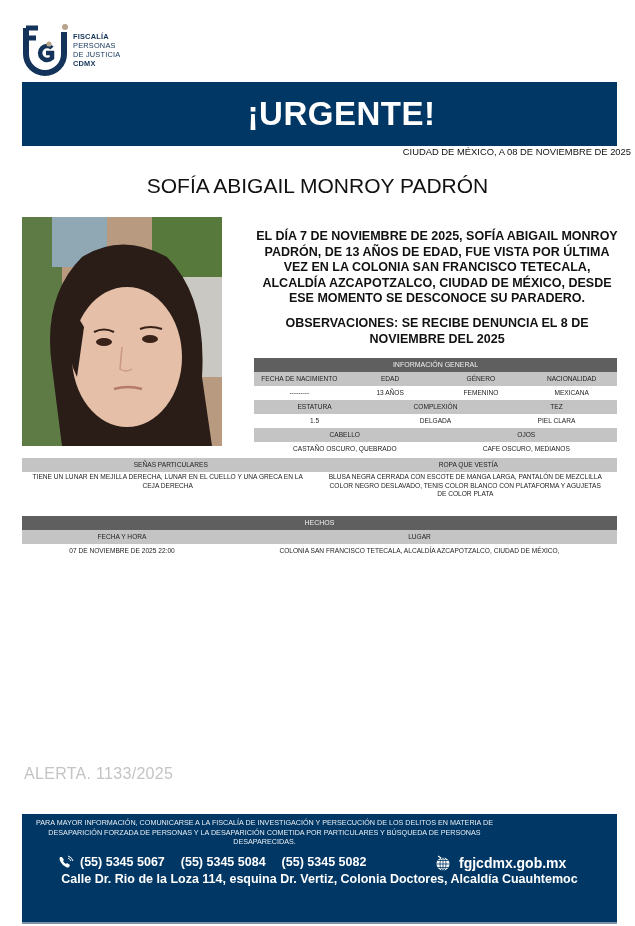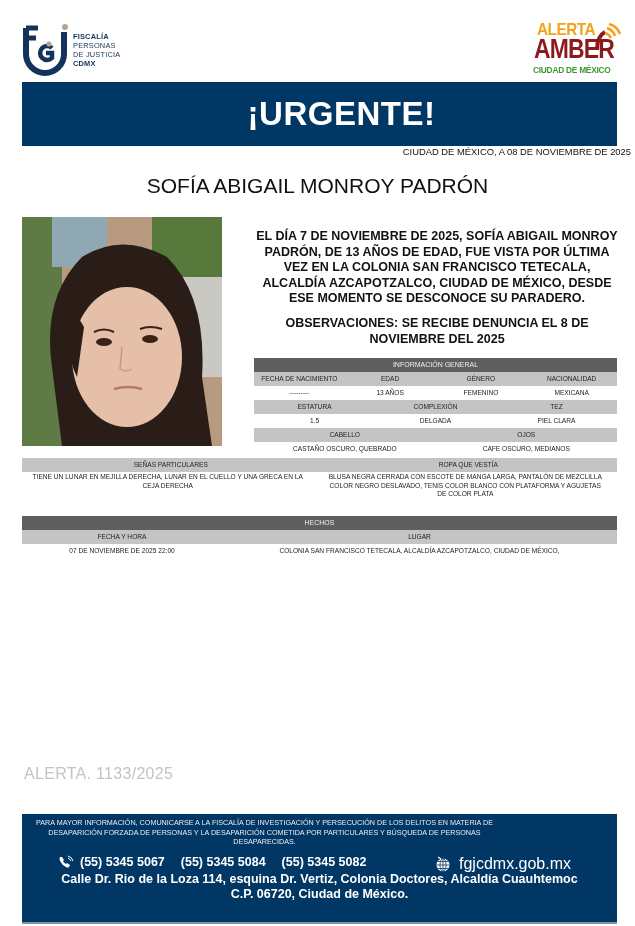--- a/index.html
+++ b/index.html
@@ -33,21 +33,21 @@
   .hdr-dark { background: #5f5f5f; color: #f0f0f0; height: 14px; line-height: 14px; text-align: center; font-size: 7px; }
   .hdr-light { background: #c4c4c4; height: 14px; line-height: 14px; }
   .val { background: #ffffff; height: 14px; line-height: 14px; }
 
   .alert-no { position: absolute; left: 24px; top: 765px; font-size: 16px; color: #c4c4c4; letter-spacing: 0.3px; }
 
   .footer { position: absolute; left: 22px; top: 814px; width: 595px; height: 110px; background: #003764; color: #ffffff; border-bottom: 2px solid #7d94a8; }
   .footer-info { position: absolute; top: 4px; left: 0; width: 485px; text-align: center; font-size: 7.2px; line-height: 9.5px; color: #e8eef5; }
   .contact-row { position: absolute; top: 41px; left: 36px; font-size: 12.5px; font-weight: bold; display: flex; align-items: center; white-space: nowrap; }
   .contact-row .ph { margin-right: 16px; }
-  .web { position: absolute; top: 41px; left: 413px; font-size: 16px; font-weight: normal; display: flex; align-items: center; }
+  .web { position: absolute; top: 41px; left: 413px; font-size: 14px; font-weight: bold; display: flex; align-items: center; }
   .addr1 { position: absolute; top: 58px; left: 0; width: 595px; text-align: center; font-size: 12.5px; font-weight: bold; }
   .addr2 { position: absolute; top: 73px; left: 0; width: 595px; text-align: center; font-size: 12.5px; font-weight: bold; }
   .icon-svg { display: inline-block; vertical-align: middle; }
 </style>
 </head>
 <body>
 
 <div class="header">
   <svg class="fgj-logo" viewBox="0 0 46 52">
     <path d="M4 4 L4 30 A19 19 0 0 0 42 30 L42 8" fill="none" stroke="#13335a" stroke-width="6"></path>
@@ -56,31 +56,20 @@
     <circle cx="43" cy="3" r="3" fill="#b8a48c"></circle>
     <circle cx="27" cy="20" r="2.6" fill="#b8a48c"></circle>
   </svg>
   <div class="fgj-text">
     <div class="b">FISCALÍA</div>
     <div>PERSONAS</div>
     <div>DE JUSTICIA</div>
     <div class="b">CDMX</div>
   </div>
 
-  <div class="amber-logo">
-    <span class="amber-l1">ALERTA</span>
-    <span class="amber-l2">AMBER</span>
-    <span class="amber-l3">CIUDAD DE MÉXICO</span>
-    <svg class="amber-waves" viewBox="0 0 28 30">
-      <path d="M2 28 Q2 14 10 10" stroke="#8b1a1f" stroke-width="4" fill="none"></path>
-      <path d="M12 6 Q18 8 20 14" stroke="#f5a11a" stroke-width="2.5" fill="none"></path>
-      <path d="M14 2 Q22 4 25 12" stroke="#f5a11a" stroke-width="2.5" fill="none"></path>
-      <path d="M10 11 Q14 12 16 16" stroke="#f5a11a" stroke-width="2.5" fill="none"></path>
-    </svg>
-  </div>
 </div>
 
 <div class="urgent-bar">
   <span>¡URGENTE!</span>
 </div>
 
 <div class="date-line">CIUDAD DE MÉXICO, A 08 DE NOVIEMBRE DE 2025</div>
 <div class="person-name">SOFÍA ABIGAIL MONROY PADRÓN</div>
 
 <div class="photo">
@@ -180,14 +169,13 @@
   <div class="web">
     <svg class="icon-svg" width="16" height="16" viewBox="0 0 16 16" style="margin-right:8px;">
       <circle cx="8" cy="9" r="6.5" fill="#ffffff"></circle>
       <path d="M1.5 9 H14.5 M8 2.5 V15.5 M3 5.5 H13 M3 12.5 H13" stroke="#003764" stroke-width="0.8"></path>
       <ellipse cx="8" cy="9" rx="3" ry="6.5" fill="none" stroke="#003764" stroke-width="0.8"></ellipse>
       <path d="M3 1 L6 3" stroke="#ffffff" stroke-width="1.2"></path>
     </svg>
     <span>fgjcdmx.gob.mx</span>
   </div>
   <div class="addr1">Calle Dr. Rio de la Loza 114, esquina Dr. Vertiz, Colonia Doctores, Alcaldía Cuauhtemoc</div>
-  <div class="addr2">C.P. 06720, Ciudad de México.</div>
 </div>
 
 </body></html>

